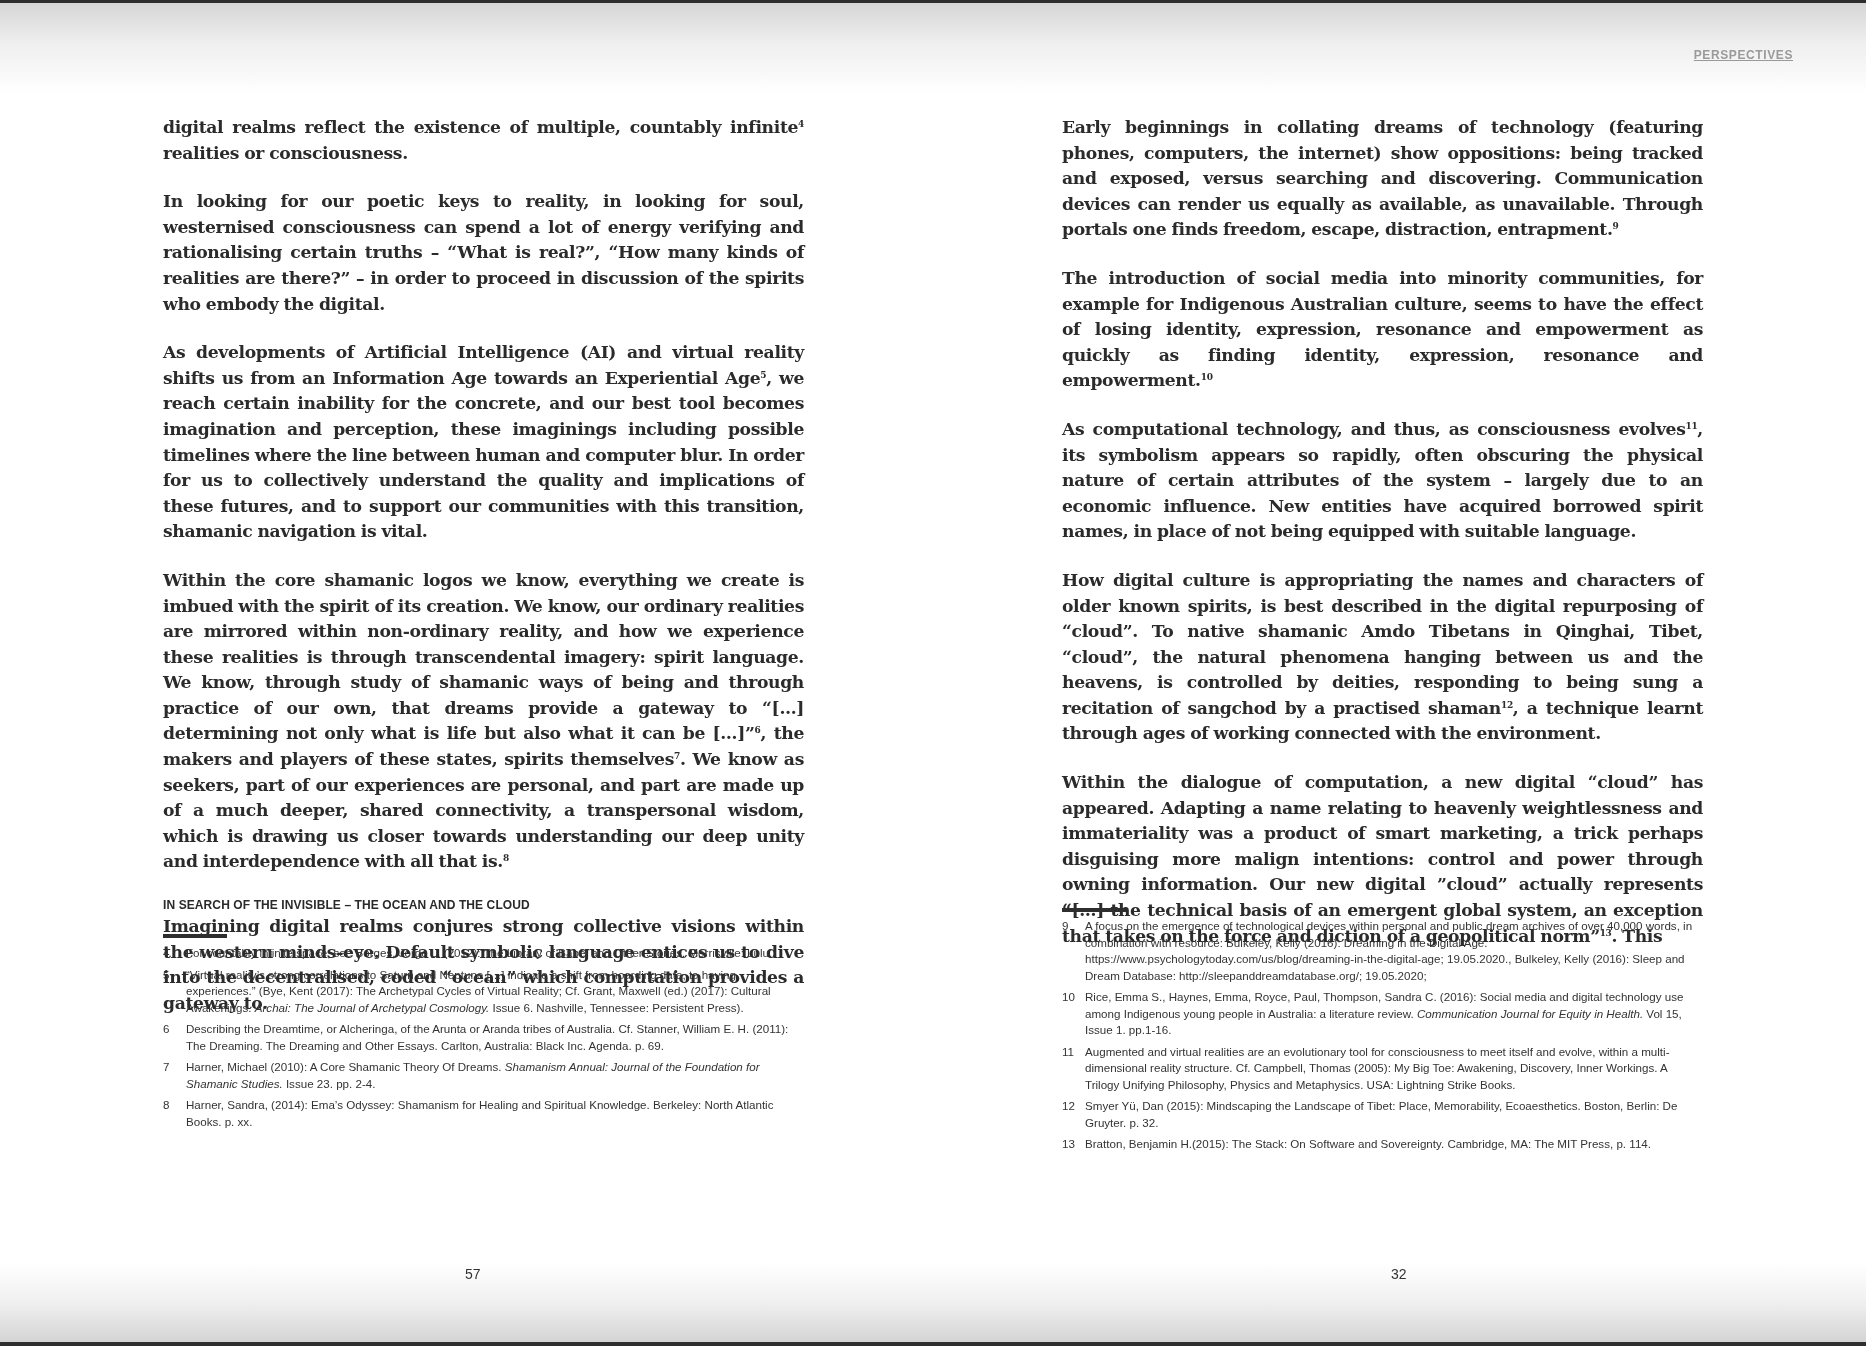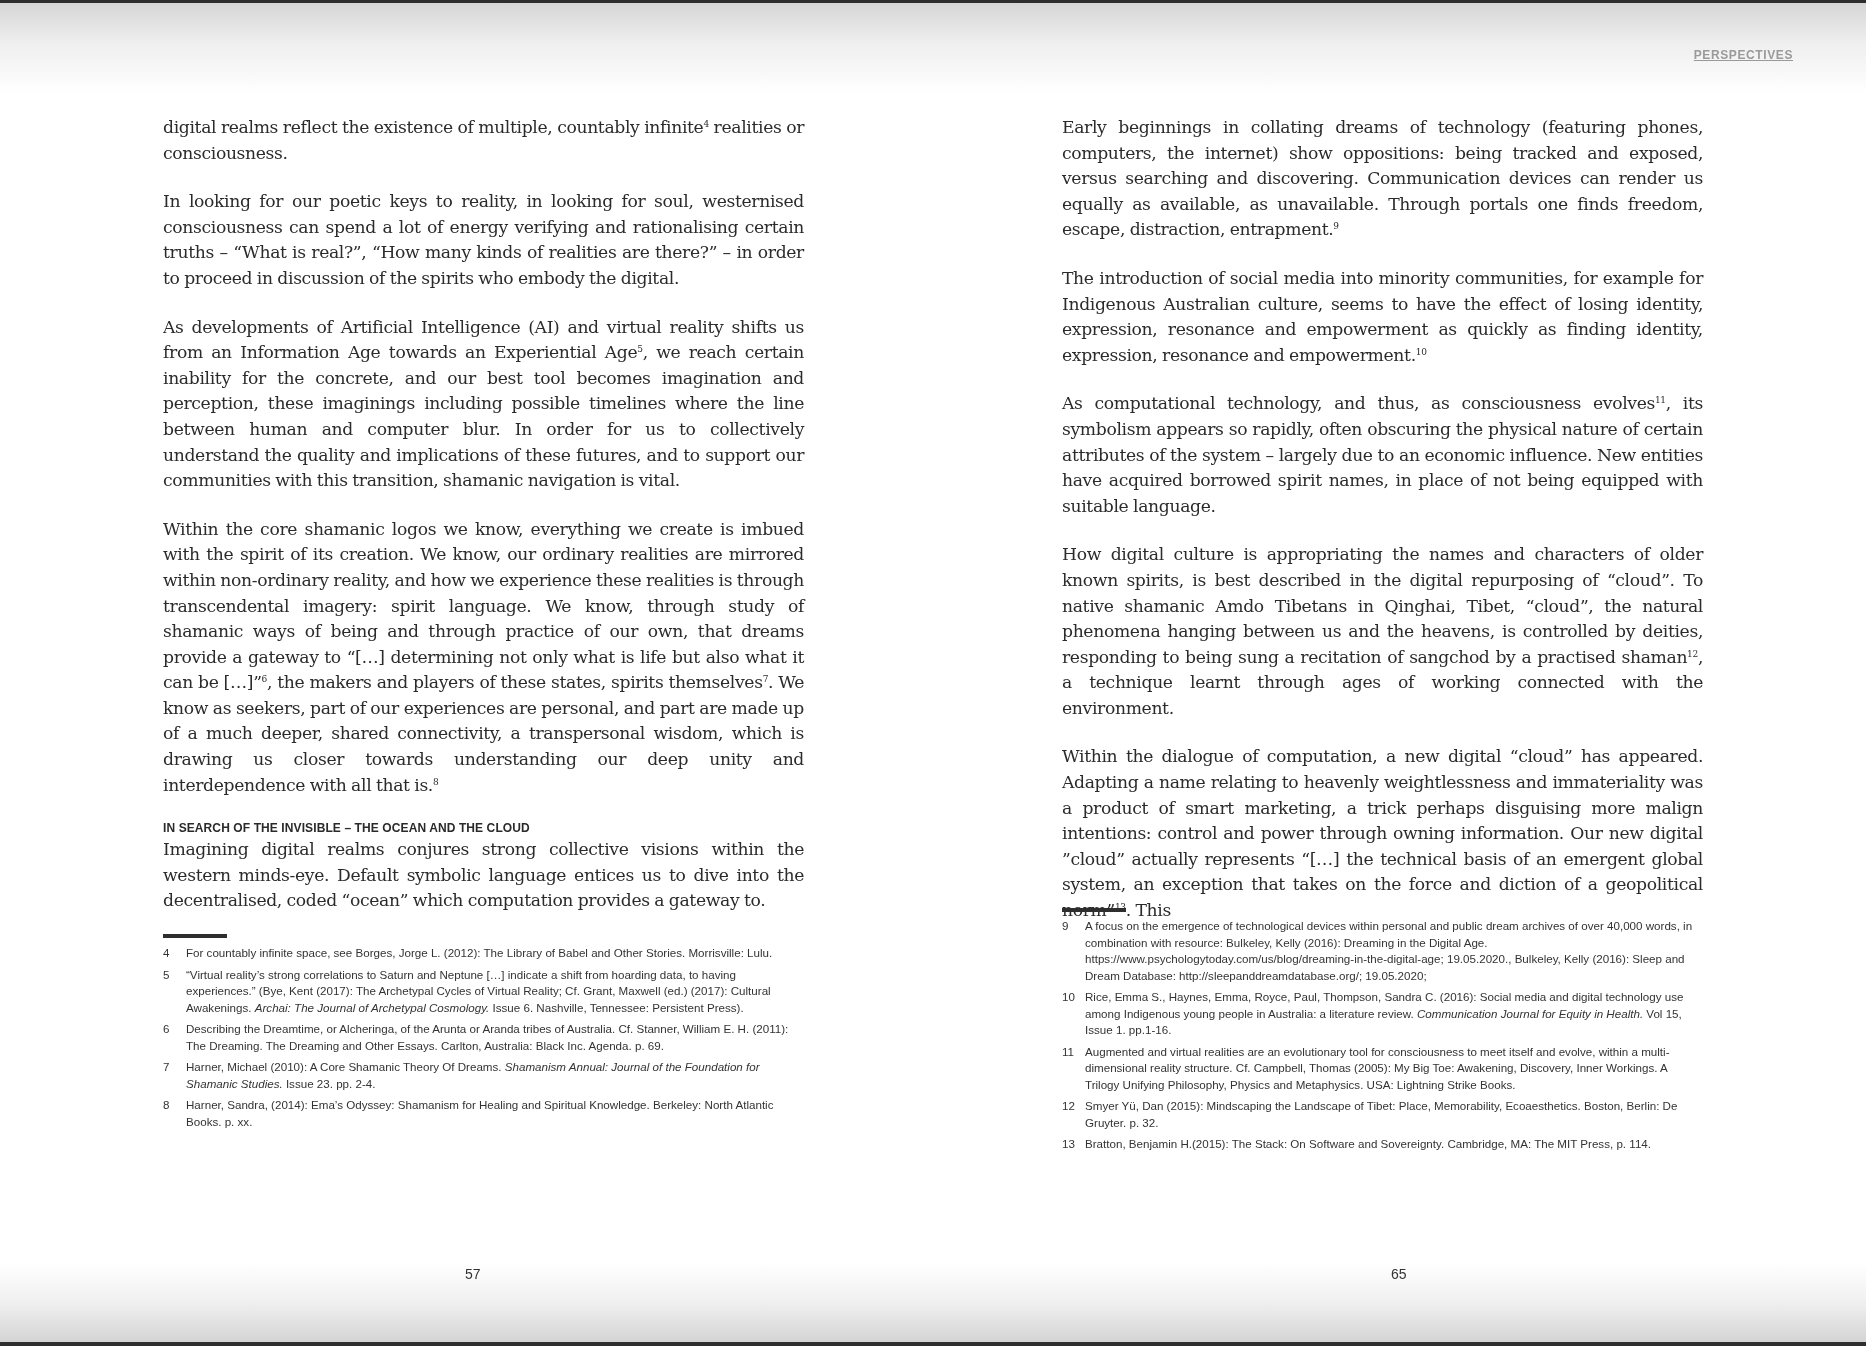--- a/index.html
+++ b/index.html
@@ -59,20 +59,21 @@
   .col-right { left: 1062px; }
 
   .body-text p {
     margin: 0 0 23px 0;
     font-size: 17.2px;
     line-height: 25.6px;
     text-align: justify;
     letter-spacing: -0.35px;
     word-spacing: -0.5px;
     color: #2b2b2b;
+    font-weight: bold;
   }
   sup {
     font-size: 9px;
     line-height: 0;
     vertical-align: 6px;
   }
   .section-heading {
     font-family: "Liberation Sans", sans-serif;
     font-size: 12px;
     font-weight: bold;
@@ -194,13 +195,13 @@
     <div class="fn">
       <span class="fn-num">12</span>
       <span class="fn-text">Smyer Yü, Dan (2015): Mindscaping the Landscape of Tibet: Place, Memorability, Ecoaesthetics. Boston, Berlin: De Gruyter. p. 32.</span>
     </div>
     <div class="fn">
       <span class="fn-num">13</span>
       <span class="fn-text">Bratton, Benjamin H.(2015): The Stack: On Software and Sovereignty. Cambridge, MA: The MIT Press, p. 114.</span>
     </div>
   </div>
 
-<div class="page-number pn-right">65</div>
+<div class="page-number pn-right">32</div>
 
 </body></html>

